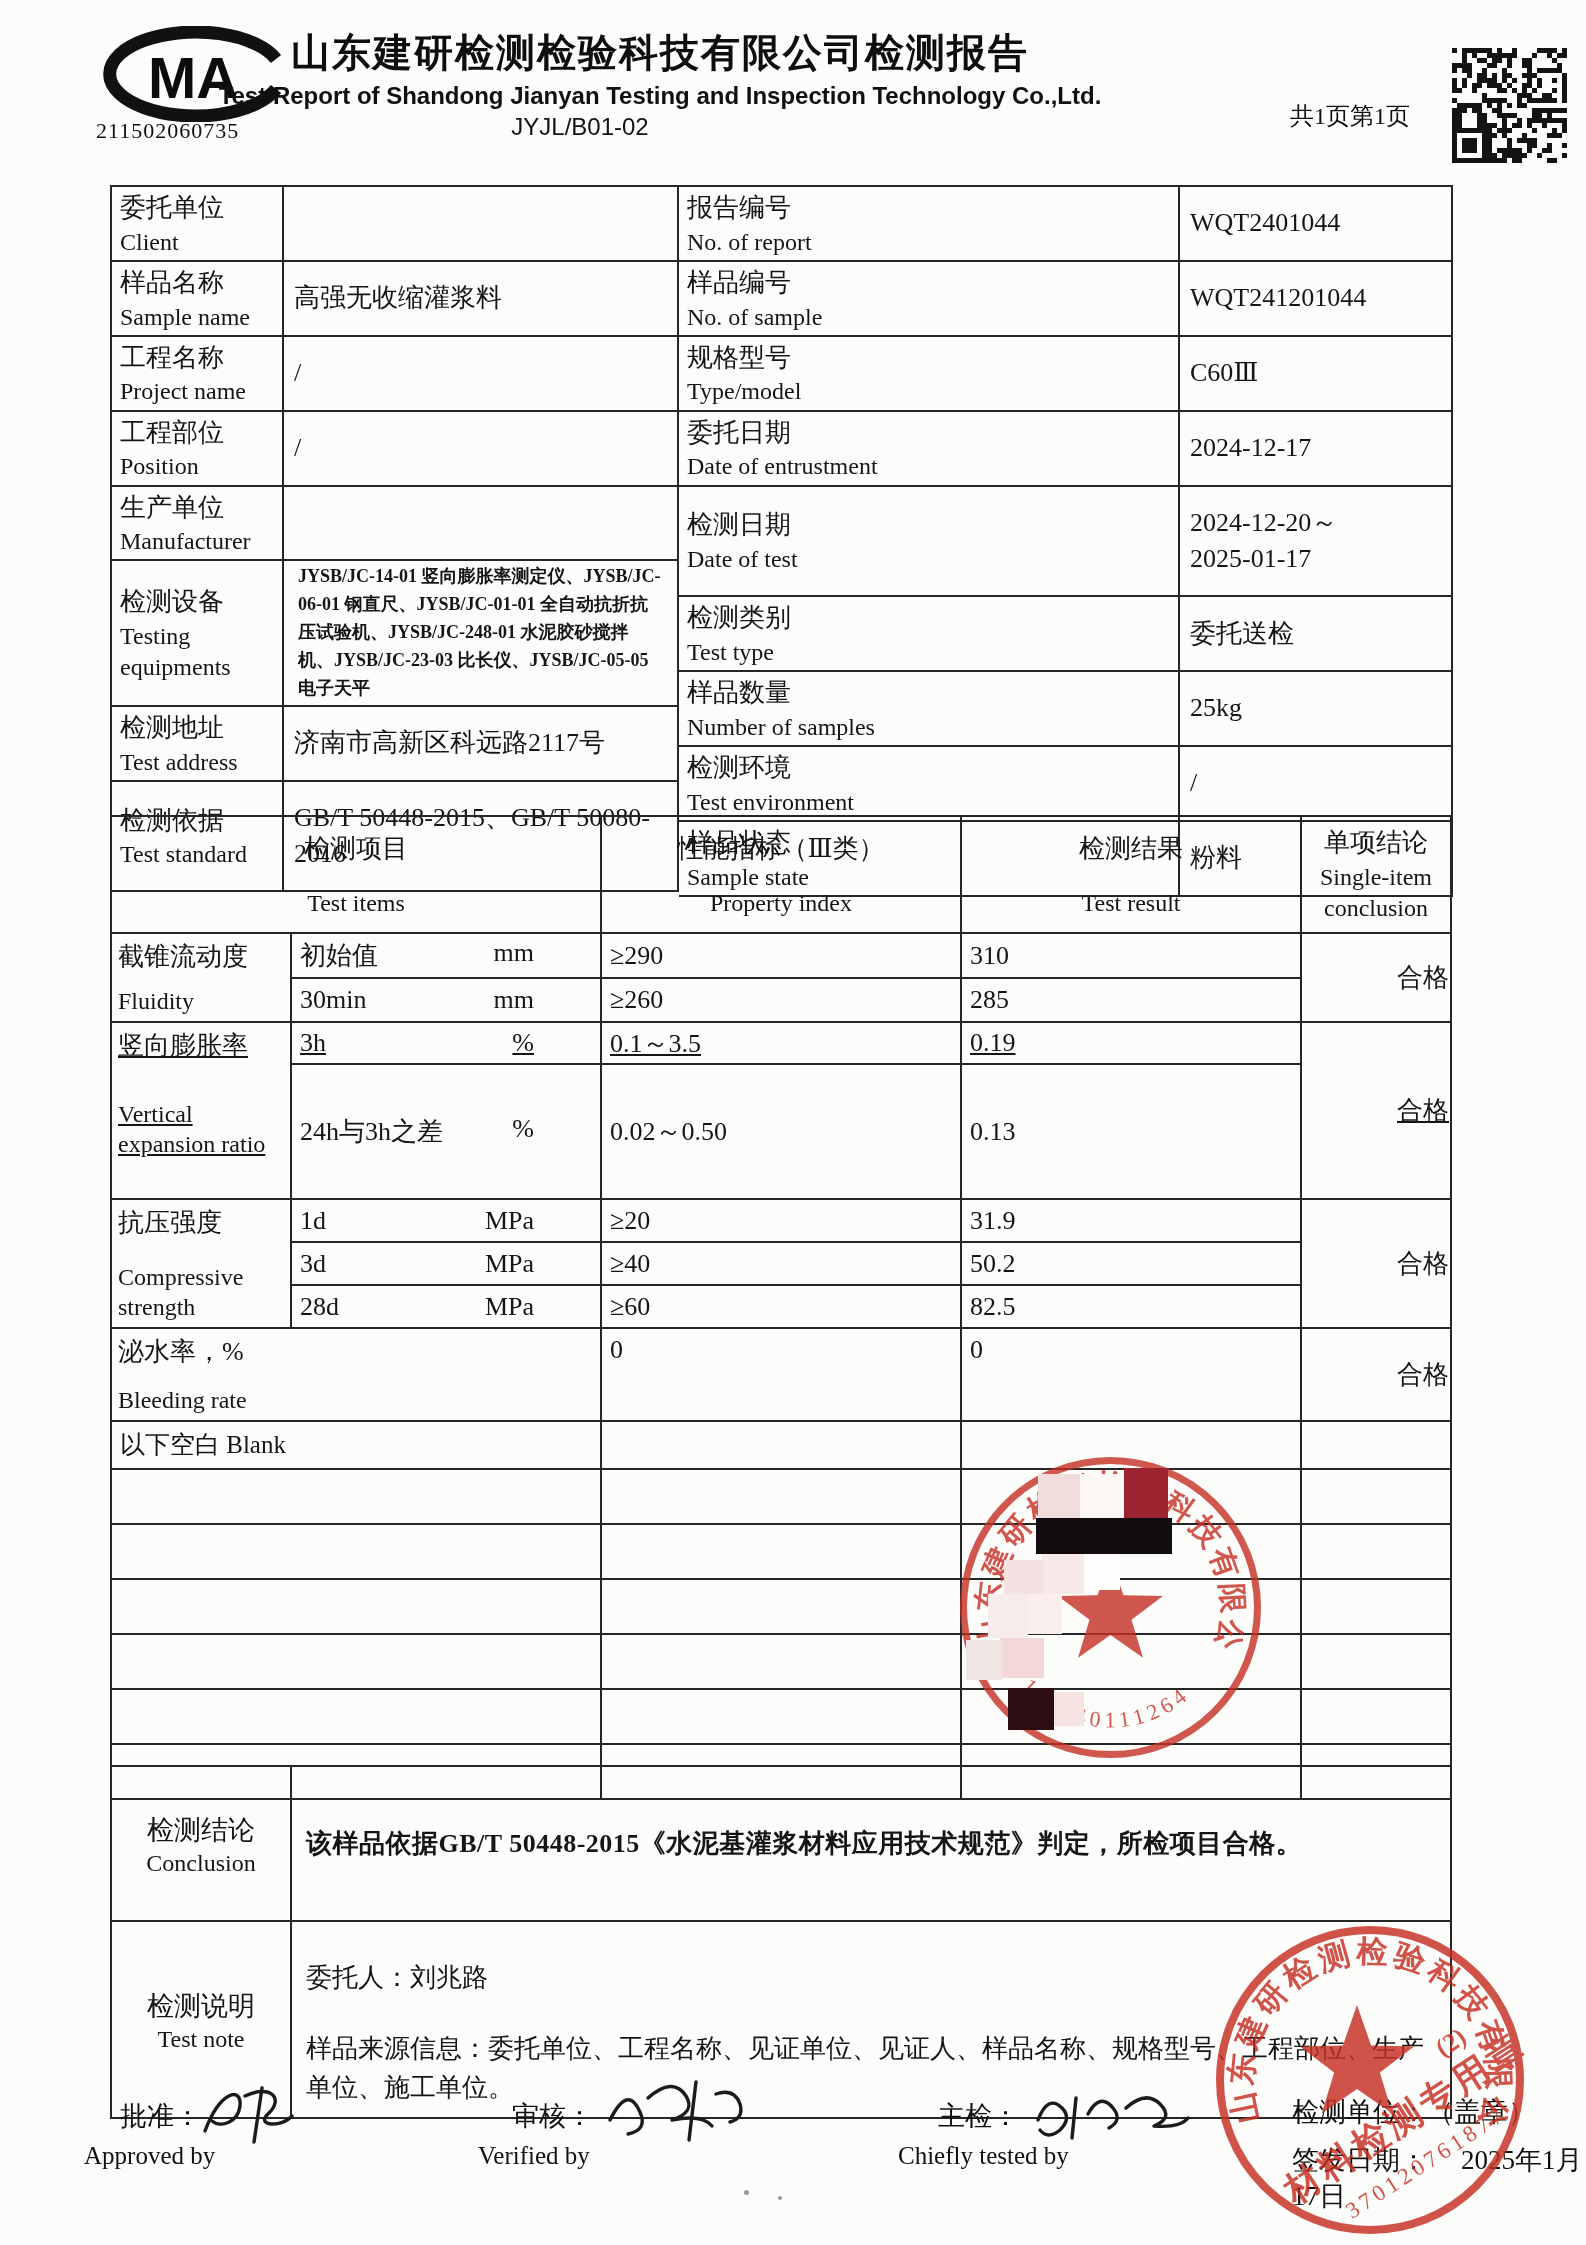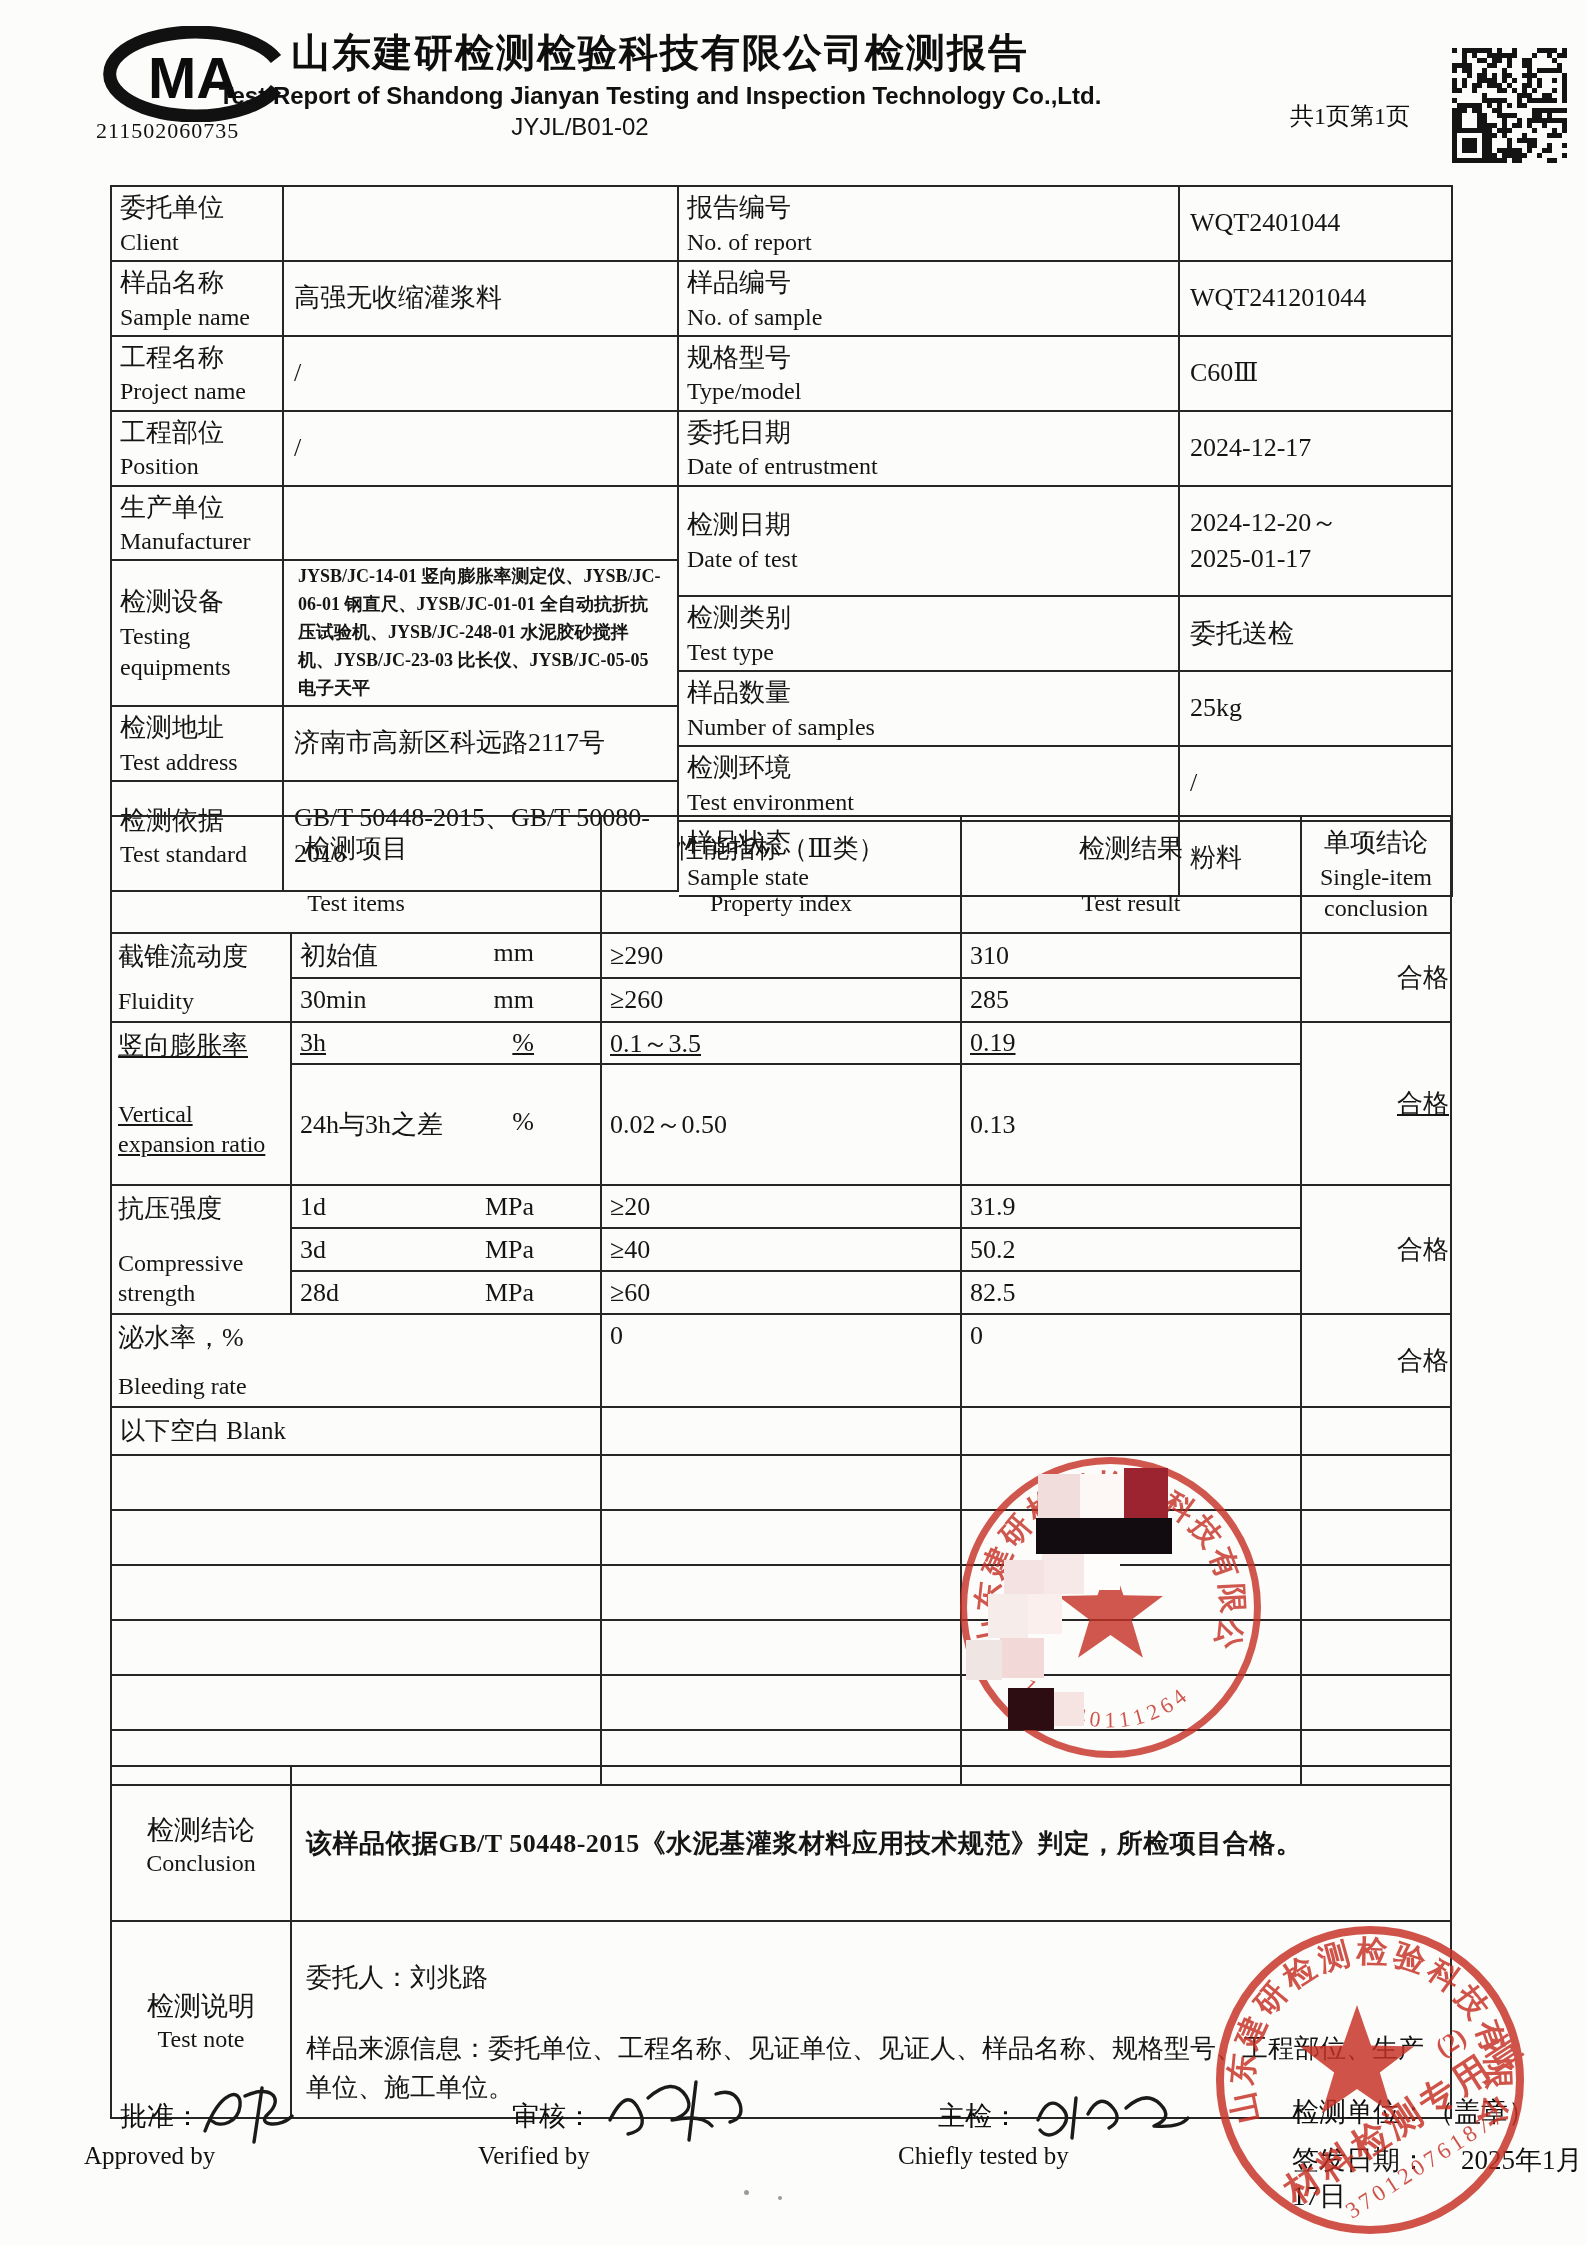--- a/index.html
+++ b/index.html
@@ -557,21 +557,21 @@
           <td class="cell">
             <div class="cw">
               <span>3h</span>
               <span class="u">%</span>
             </div>
           </td>
           <td class="cell">0.1～3.5</td>
           <td class="cell">0.19</td>
           <td class="ok" rowspan="2">合格</td>
         </tr>
-        <tr style="height: 121px;">
+        <tr style="height: 135px;">
           <td class="cell">
             <div class="cw">
               <span>24h与3h之差</span>
               <span class="u">%</span>
             </div>
           </td>
           <td class="cell">0.02～0.50</td>
           <td class="cell">0.13</td>
         </tr>
         <tr style="height: 42px;">

